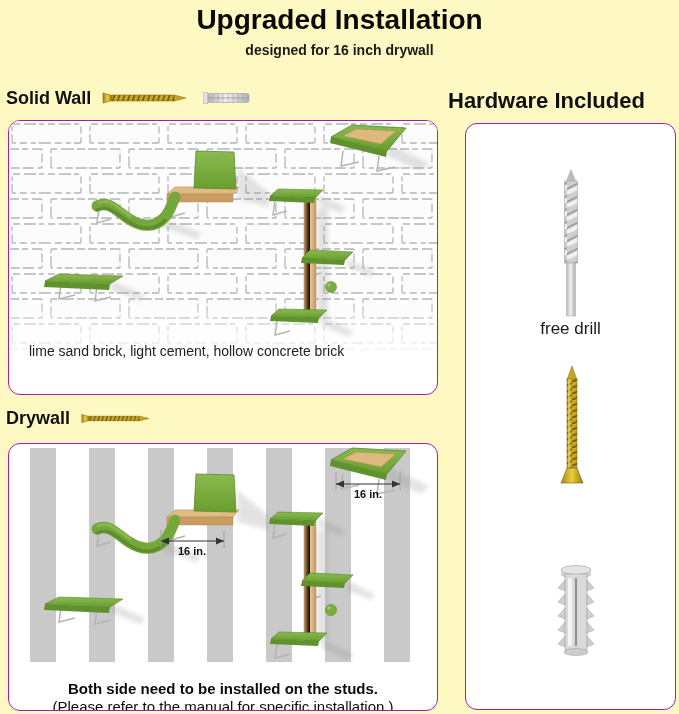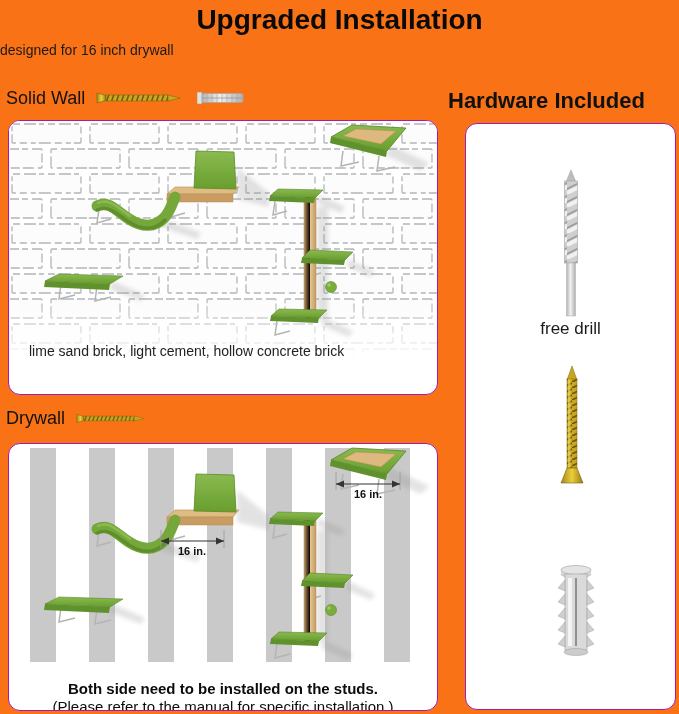--- a/index.html
+++ b/index.html
@@ -1,23 +1,23 @@
 <!DOCTYPE html>
 <html><head>
 <meta charset="utf-8">
 <style>
   html,body{margin:0;padding:0;background:#fff;}
-  .canvas{position:relative;width:679px;height:714px;background:#f97316;
+  .canvas{position:relative;width:679px;height:714px;background:#fef9c3;
           font-family:"Liberation Sans",sans-serif;color:#111;overflow:hidden;}
   .title{position:absolute;top:4px;left:0;width:100%;text-align:center;
          font-size:28px;font-weight:bold;color:#0a0a0a;}
-  .subtitle{position:absolute;top:42px;left:0;width:100%;text-align:left;
-            font-size:14px;font-weight:normal;color:#1a1a1a;}
+  .subtitle{position:absolute;top:42px;left:0;width:100%;text-align:center;
+            font-size:14px;font-weight:bold;color:#1a1a1a;}
   .heading-row{position:absolute;display:flex;align-items:center;gap:11px;height:22px;}
-  .heading-row .label{font-size:18px;font-weight:normal;white-space:nowrap;}
+  .heading-row .label{font-size:18px;font-weight:bold;white-space:nowrap;}
   #solidwall-heading{left:6px;top:87px;}
   #drywall-heading{left:6px;top:407px;}
   #hardware-heading{position:absolute;left:448px;top:88px;font-size:22px;font-weight:bold;}
   .panel{position:absolute;border:1px solid #a21caf;border-radius:12px;background:#fff;overflow:hidden;}
   #box1{left:8px;top:120px;width:428px;height:273px;}
   #box2{left:8px;top:443px;width:428px;height:266px;}
   #hwpanel{left:465px;top:123px;width:209px;height:585px;}
   .art{position:absolute;left:0;top:0;}
   .caption{position:absolute;left:20px;top:222px;font-size:14px;line-height:17px;
            color:#222;white-space:nowrap;}

